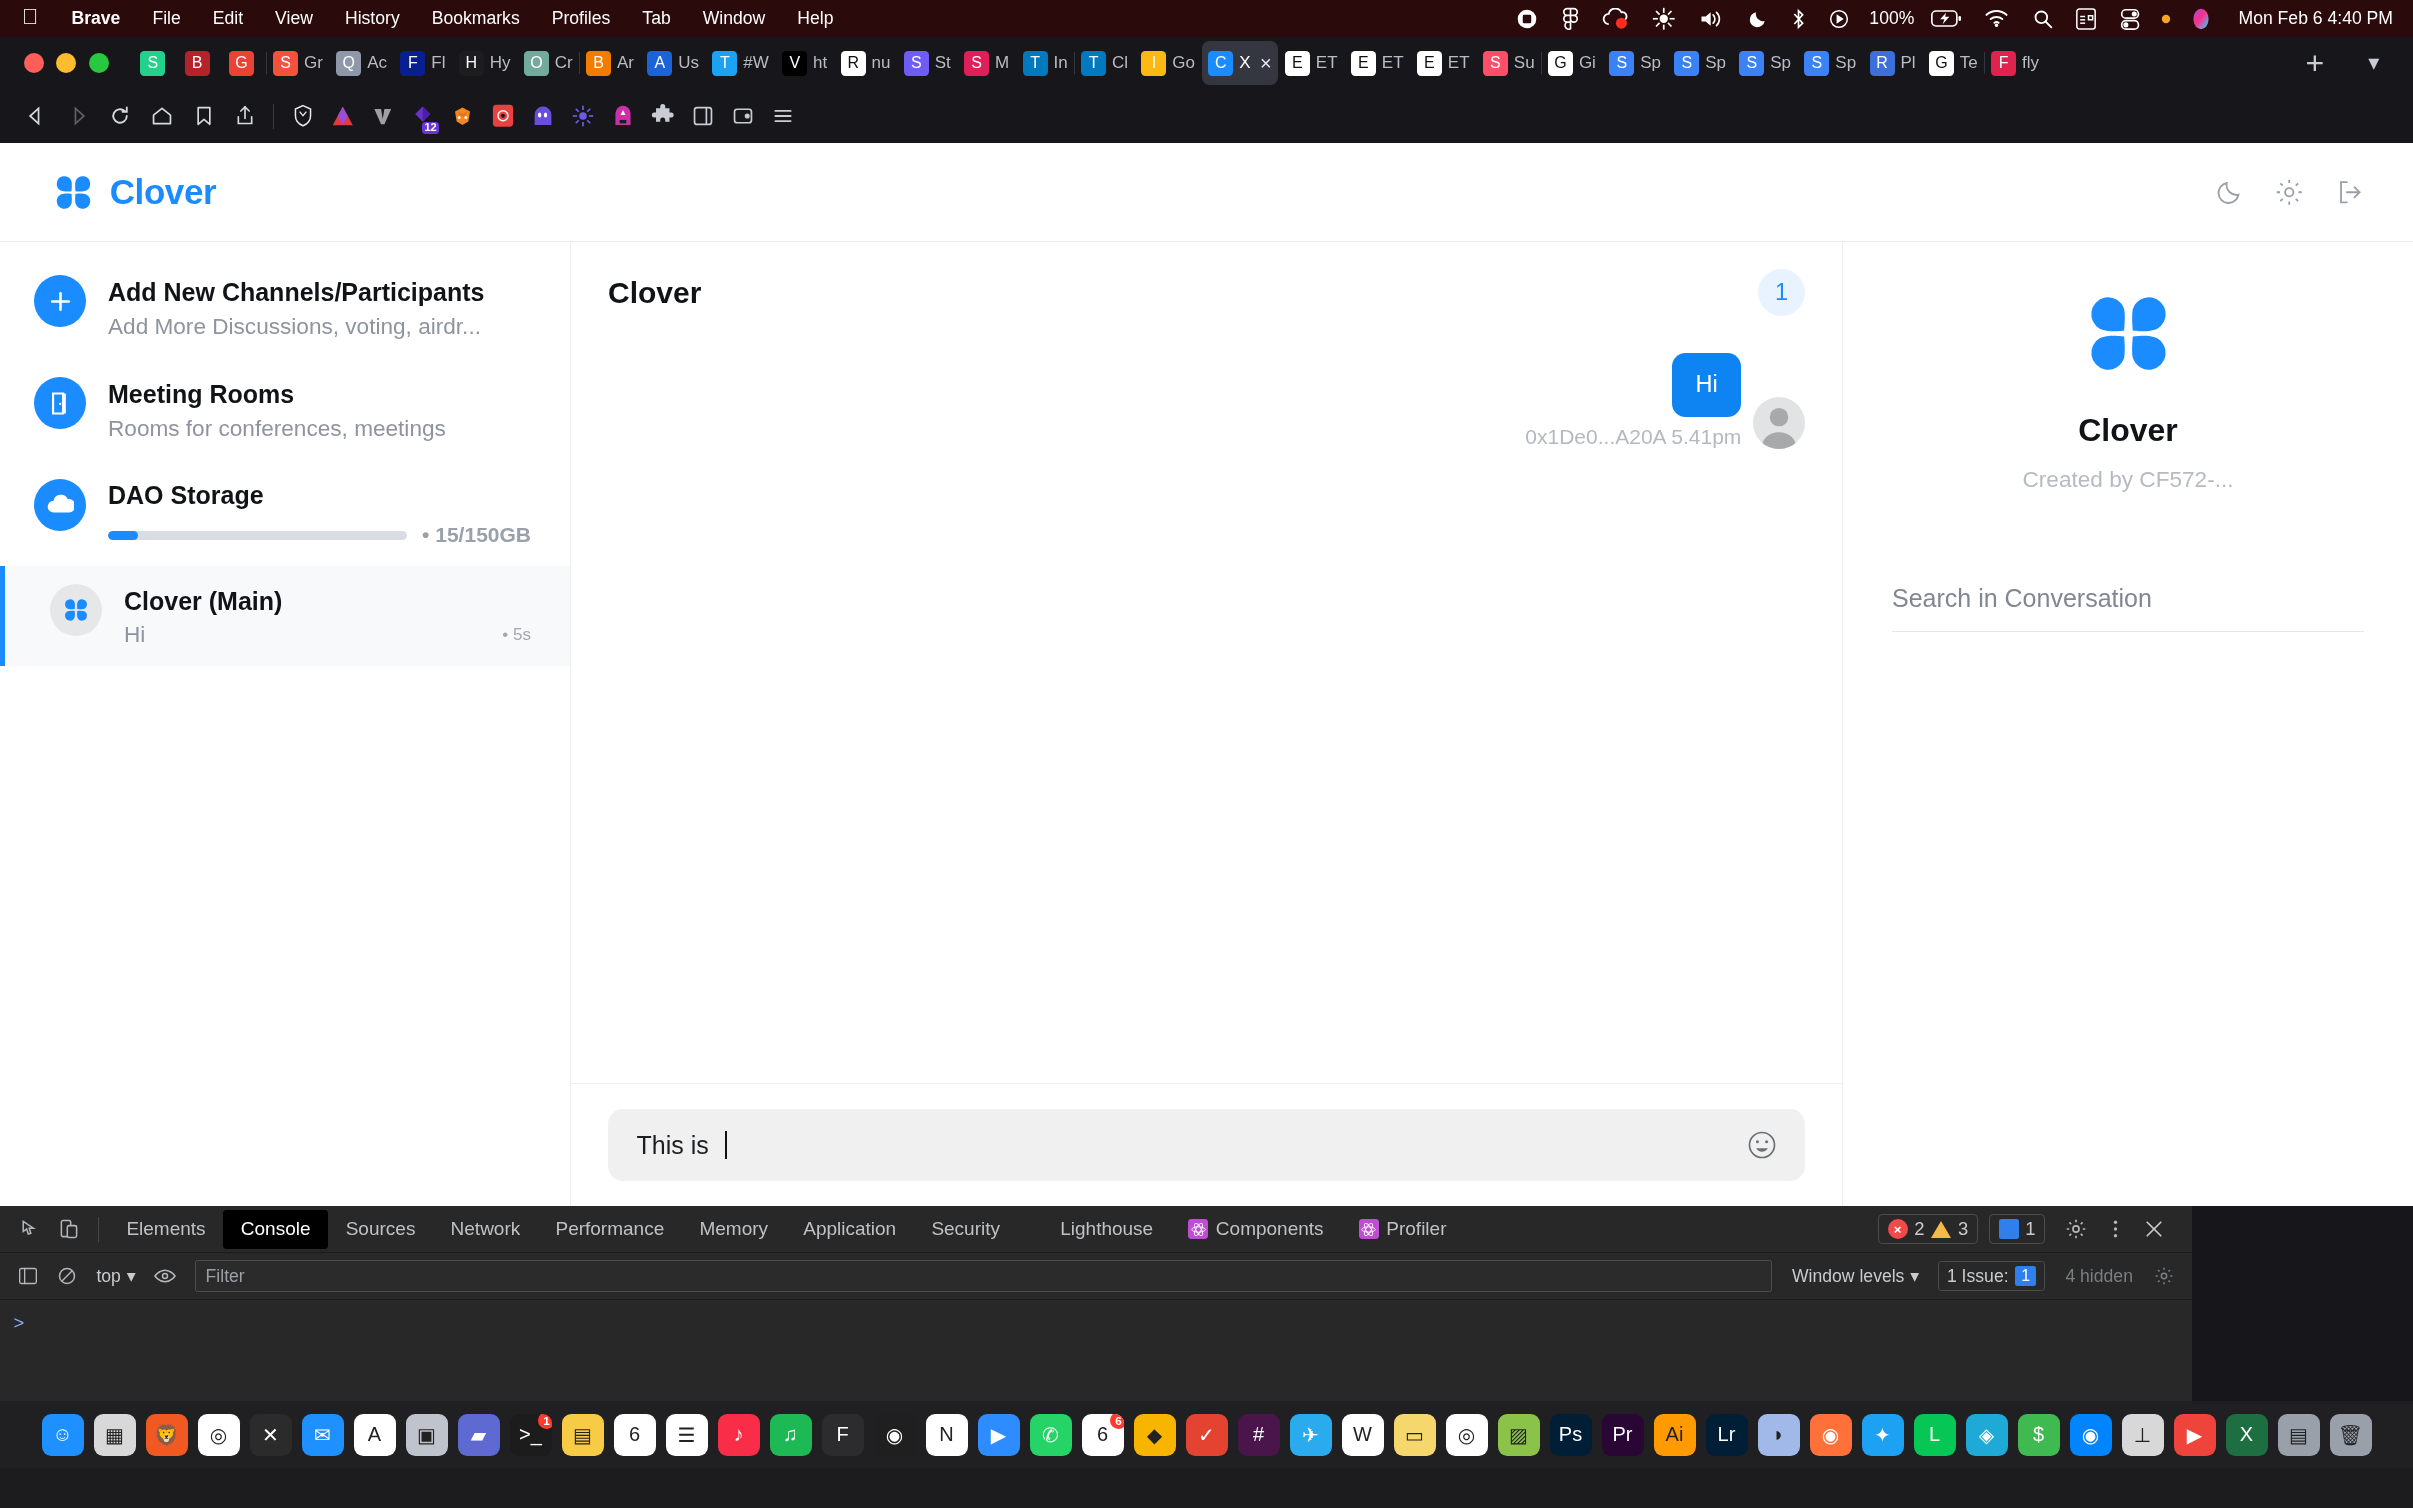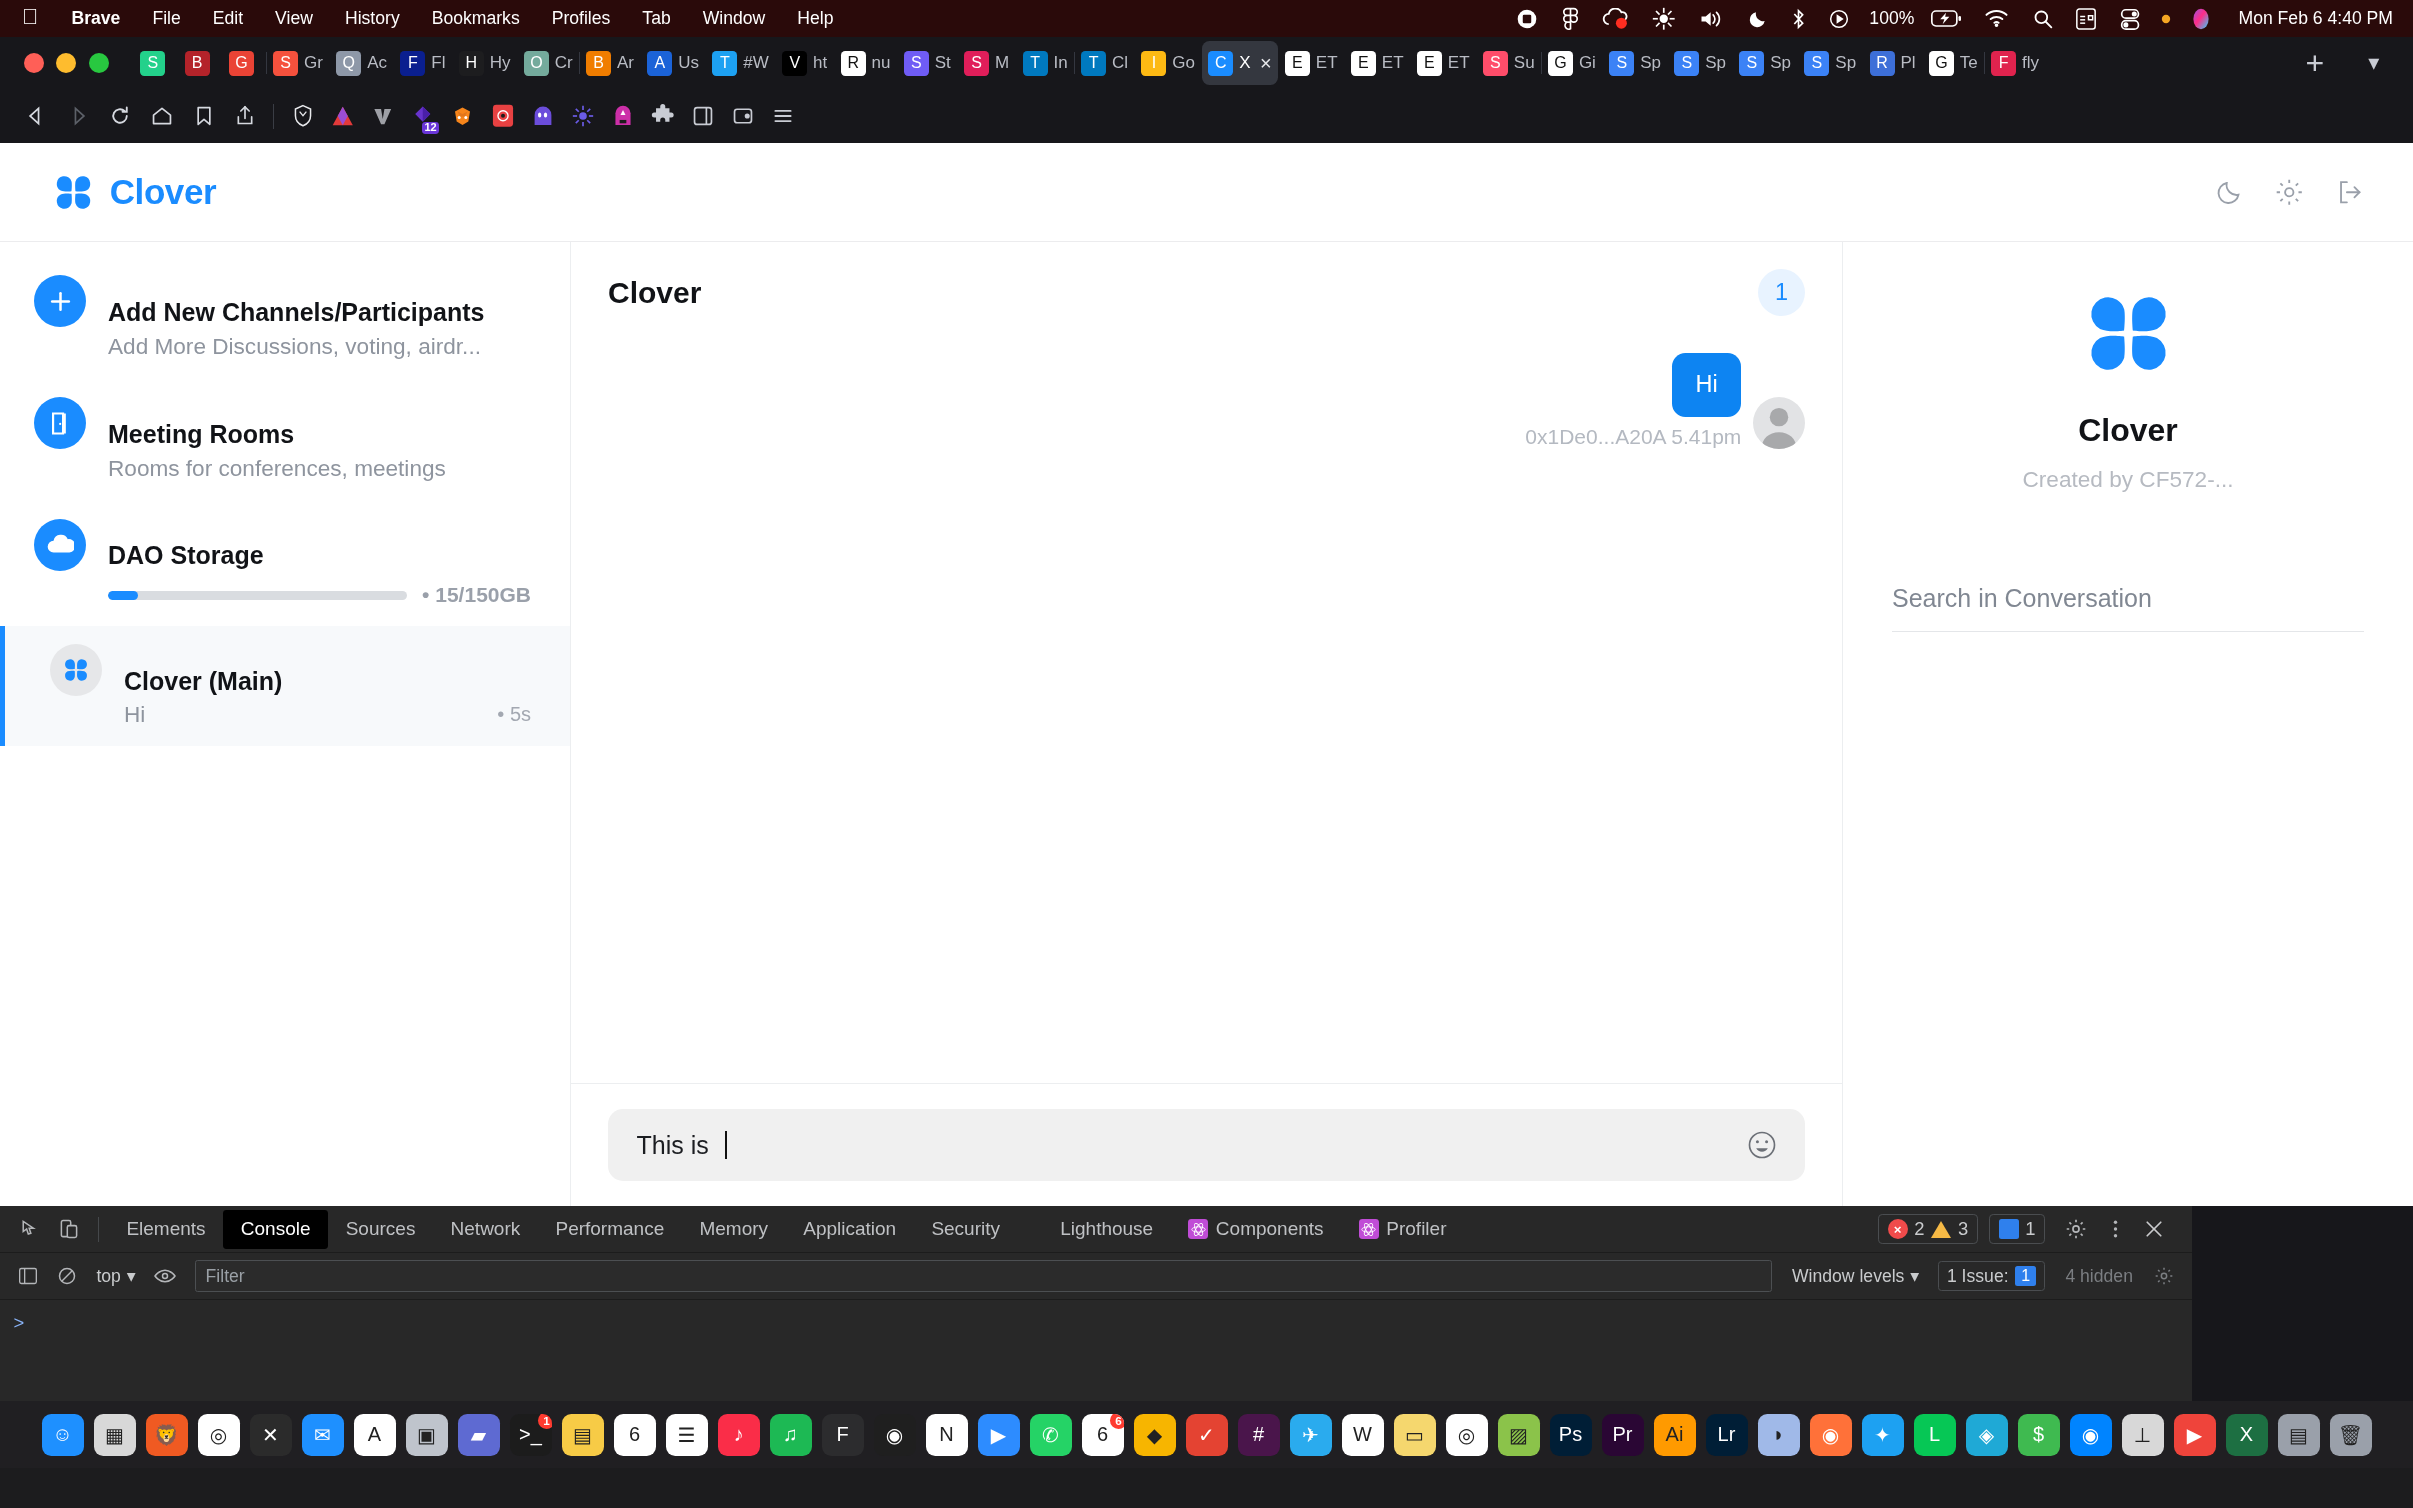--- a/index.html
+++ b/index.html
@@ -95,29 +95,29 @@
   
   .sidebar { width:571px; flex:0 0 571px; border-right:0.8px solid #eceef0; padding-top:15px; }
   .side-item { display:flex; align-items:flex-start; gap:22px; padding:18.4px 39px 18.4px 34px; position:relative; }
   .side-item.selected { background:#f7f9fb; border-left:5.9px solid #1a8cff; padding-left:45px; }
   .si-avatar {
     width:52px; height:52px; border-radius:50%; background:#1a8cff;
     display:flex; align-items:center; justify-content:center; flex:0 0 auto; color:#fff;
   }
   .si-avatar.grey { background:#e6e7e9; }
   .si-body { flex:1; min-width:0; padding-top:1.7px; }
-  .si-title { font-size:25px; font-weight:bold; color:#111317; line-height:1.25; white-space:nowrap;margin-top:20px; }
+  .si-title { font-size:25px; font-weight:bold; color:#111317; line-height:1.25; white-space:nowrap; }
   .si-sub { font-size:22.6px; color:#8e949e; margin-top:5.9px; white-space:nowrap; overflow:hidden; text-overflow:ellipsis; }
   .si-row { display:flex; align-items:center; gap:15px; margin-top:11.7px; }
   .progress { flex:1; height:9.2px; background:#d9dce0; border-radius:5px; overflow:hidden; }
   .progress > i { display:block; height:100%; width:10%; background:#1a8cff; border-radius:5px; }
   .si-meta { font-size:21px; color:#9aa0aa; white-space:nowrap; font-weight:bold; }
   .si-foot { display:flex; align-items:center; margin-top:5px; }
   .si-foot .t { font-size:22.6px; color:#8e949e; }
-  .si-foot .age { margin-left:auto; font-size:20px; color:#a3a8b1; }
+  .si-foot .age { margin-left:auto; font-size:17px; color:#a3a8b1; }
 
   
   .chat { flex:1; display:flex; flex-direction:column; min-width:0; border-right:0.8px solid #eceef0; }
   .chat-head { display:flex; align-items:center; padding:27px 37px 0 37px; }
   .chat-title { font-size:30px; font-weight:bold; color:#111317; }
   .chat-count {
     margin-left:auto; width:47px; height:47px; border-radius:50%;
     background:#e8f3ff; color:#1a8cff; font-size:23.5px;
     display:flex; align-items:center; justify-content:center;
   }

